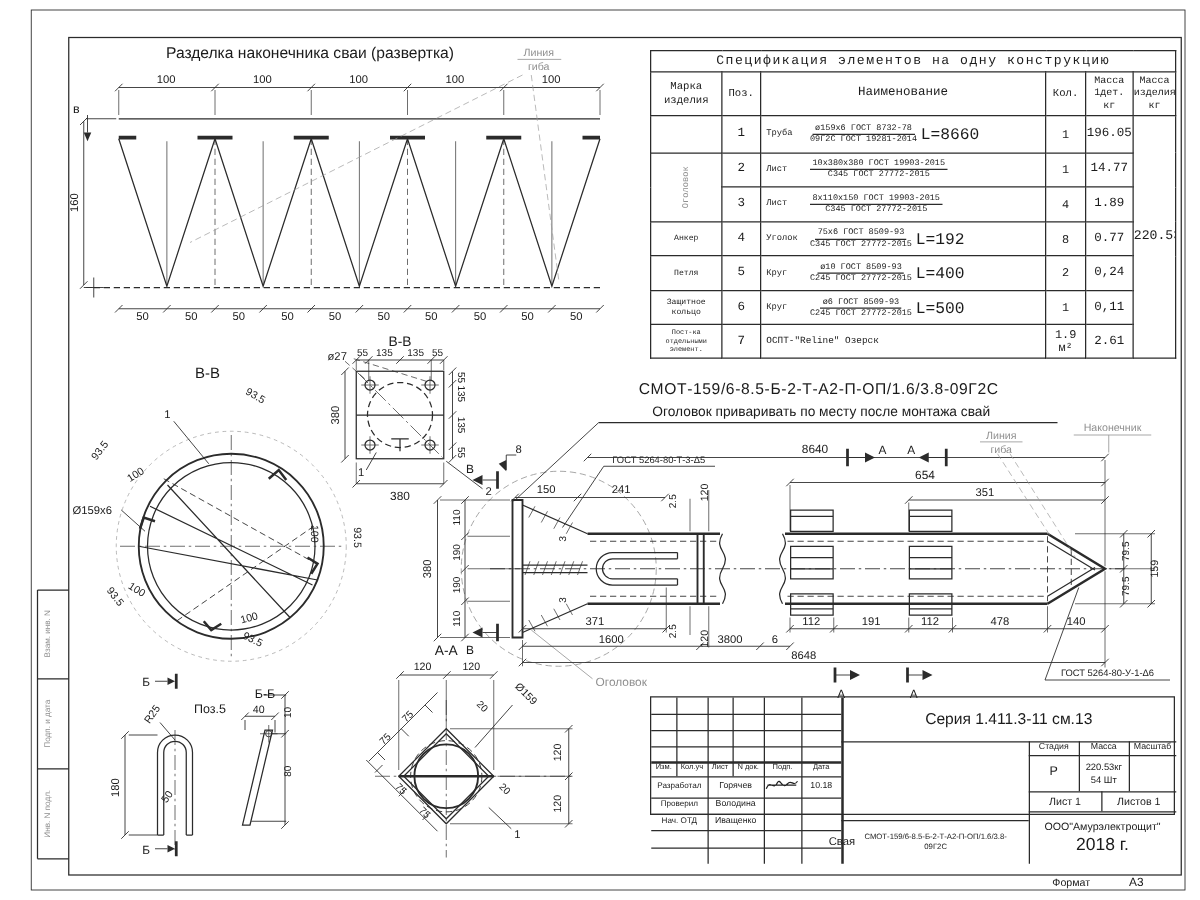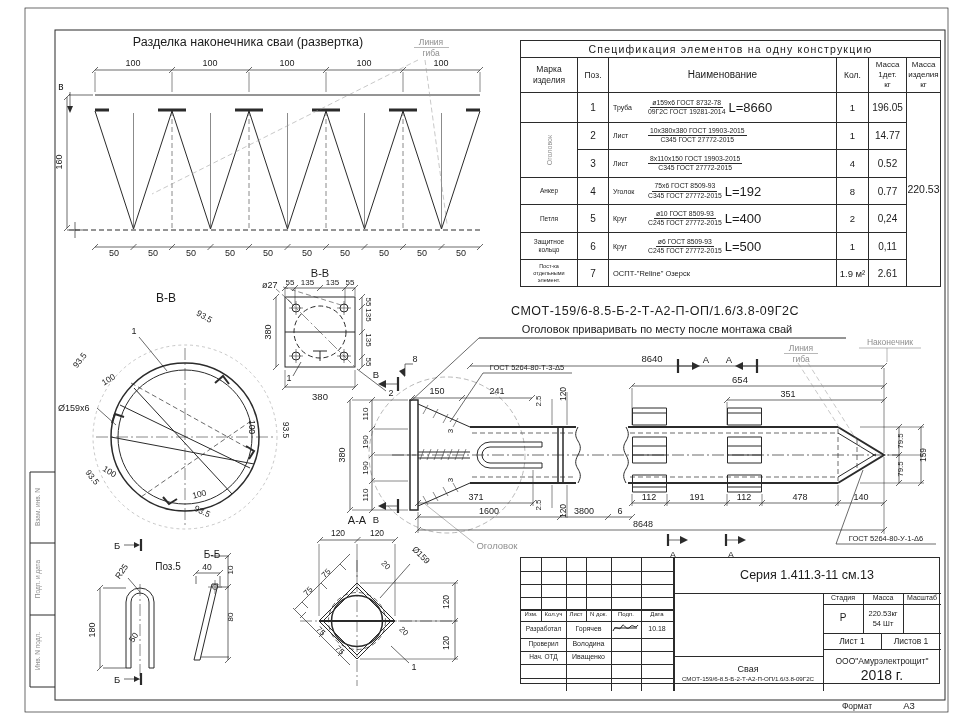--- a/index.html
+++ b/index.html
@@ -10,36 +10,36 @@
   svg .g{fill:#8f8f8f;}
   .ln{stroke:#2b2b2b;fill:none;stroke-width:1;}
   .b2{stroke-width:2;}.b15{stroke-width:1.5;}.b22{stroke-width:2.2;}.b3{stroke-width:3;}
   .t7{stroke-width:.7;}.t5{stroke-width:.55;}
   .dsh{stroke-dasharray:5 3;}.dsh2{stroke-dasharray:3 3;}.dd{stroke-dasharray:12 3 2 3;}
   .gry{stroke:#9a9a9a;}
   .fill{fill:#2b2b2b;stroke:none;}
   .pre{white-space:pre-line;}
   
   .spec{position:absolute;left:520px;top:40px;width:420px;height:247px;z-index:2;}
-  .spec table{border-collapse:collapse;table-layout:fixed;width:420px;height:247px;border:1.5px solid #2b2b2b;}
+  .spec table{border-collapse:collapse;table-layout:fixed;width:420px;height:247px;border:1.5px solid #2b2b2b;font-family:Liberation Mono, monospace;}
   .spec td,.spec th{border:1px solid #2b2b2b;padding:0;overflow:hidden;font-weight:normal;
     text-align:center;vertical-align:middle;color:#1b1b1b;}
   .spec-title{font-size:10.5px;letter-spacing:1.2px;}
   .spec th{font-size:8.5px;line-height:1.25;}
   .nm{display:flex;align-items:center;gap:3px;padding-left:2px;}
   .typ{width:32px;font-size:7px;flex:none;text-align:left;padding-left:2px;}
   .frac{display:inline-flex;flex-direction:column;align-items:center;line-height:1.2;font-size:6.8px;}
   .ftop{border-bottom:1px solid #2b2b2b;padding:0 2px;}
   .len{font-size:13px;}
   .poz{font-size:10px;}.qty{font-size:9.5px;}.m1{font-size:10px;}.m2{font-size:10.5px;}
   .marka{font-size:6.5px;color:#8f8f8f;line-height:1.2;}
   .rot{writing-mode:vertical-rl;transform:rotate(180deg);font-size:7px;color:#8f8f8f;margin:auto;}
   .last .ftop{border-bottom:none;font-size:7.5px;}
   
-  .tb{position:absolute;left:520px;top:557px;width:420px;height:127px;z-index:2;
+  .tb{position:absolute;left:520px;top:557px;width:420px;height:95px;z-index:2;
     border:1.8px solid #2b2b2b;box-sizing:border-box;}
   .tl{position:absolute;background:#2b2b2b;}
   .tc{position:absolute;display:flex;align-items:center;justify-content:center;
     text-align:center;color:#1b1b1b;line-height:1.25;}
 </style>
 </head>
 <body>
 
 <div id="sheet">
 <svg width="960" height="720" viewBox="0 0 960 720">
@@ -380,21 +380,21 @@
       <td>
               <div class="nm">
                 <span class="typ">Лист</span>
                 <span class="frac">
                   <span class="ftop">8х110х150 ГОСТ 19903-2015</span>
                   <span>С345 ГОСТ 27772-2015</span>
                 </span>
               </div>
             </td>
       <td class="qty">4</td>
-      <td class="m1">0.52</td>
+      <td class="m1">1.89</td>
     </tr>
     <tr style="height:26px">
       <td class="marka">Анкер</td>
       <td class="poz">4</td>
       <td>
               <div class="nm">
                 <span class="typ">Уголок</span>
                 <span class="frac">
                   <span class="ftop">75х6 ГОСТ 8509-93</span>
                   <span>С345 ГОСТ 27772-2015</span>
@@ -486,21 +486,21 @@
 
   <div class="tc" style="left:152px;top:0;width:268px;height:35px;font-size:12.5px">Серия 1.411.3-11 см.13</div>
   <div class="tc" style="left:302px;top:35px;width:40px;height:11px;font-size:7px">Стадия</div>
   <div class="tc" style="left:342px;top:35px;width:40px;height:11px;font-size:7px">Масса</div>
   <div class="tc" style="left:382px;top:35px;width:38px;height:11px;font-size:7px">Масштаб</div>
   <div class="tc" style="left:302px;top:46px;width:40px;height:29px;font-size:10px">Р</div>
   <div class="tc pre" style="left:342px;top:46px;width:40px;height:29px;font-size:7.5px">220.53кг
 54 Шт</div>
   <div class="tc" style="left:302px;top:75px;width:58px;height:16px;font-size:8.5px">Лист 1</div>
   <div class="tc" style="left:360px;top:75px;width:60px;height:16px;font-size:8.5px">Листов 1</div>
-  <div class="tc" style="left:152px;top:98px;width:150px;height:35px;flex-direction:column">
+  <div class="tc" style="left:142px;top:98px;width:150px;height:35px;flex-direction:row">
     <div style="font-size:9px">Свая</div>
     <div style="font-size:6.2px">СМОТ-159/6-8.5-Б-2-Т-А2-П-ОП/1.6/3.8-09Г2С</div>
   </div>
   <div class="tc" style="left:302px;top:91px;width:118px;height:42px;flex-direction:column">
     <div style="font-size:8.5px">ООО"Амурэлектрощит"</div>
     <div style="font-size:14px">2018 г.</div>
   </div>
   <div class="tc" style="left:0;top:51px;width:20px;height:12px;font-size:6px">Изм.</div>
   <div class="tc" style="left:20px;top:51px;width:25px;height:12px;font-size:6px">Кол.уч</div>
   <div class="tc" style="left:45px;top:51px;width:20px;height:12px;font-size:6px">Лист</div>

